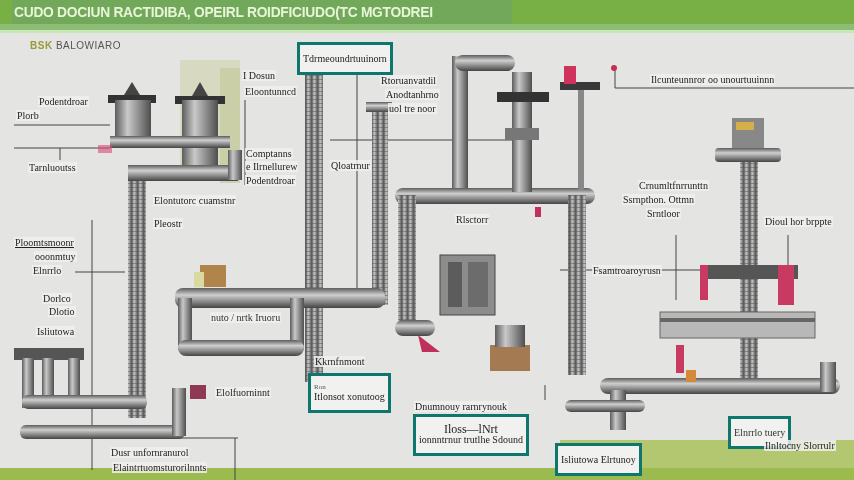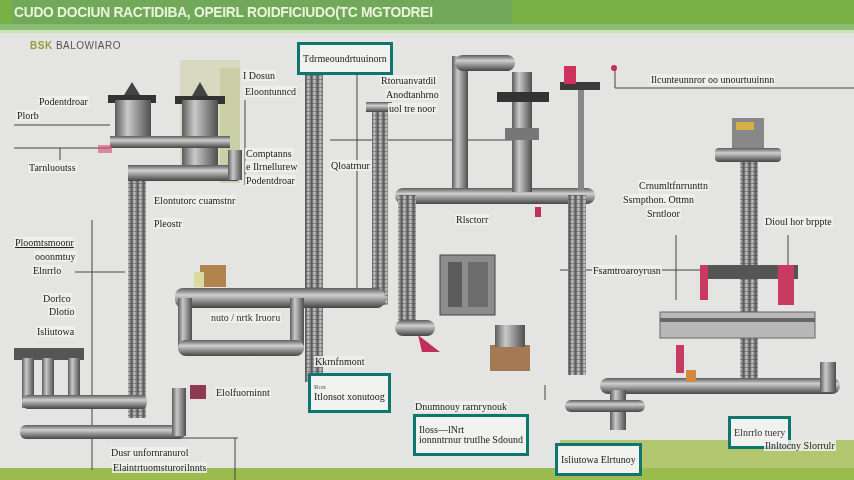--- a/index.html
+++ b/index.html
@@ -179,21 +179,21 @@
 <div class="lbl box" style="left:308px;top:373px;">
   <div class="small" style="font-size:7px;line-height:7px;color:#555;">Ron</div>
   <div>Itlonsot xonutoog</div>
 </div>
 <div class="lbl" style="left:215px;top:387px;">Elolfuorninnt</div>
 <div class="lbl" style="left:110px;top:447px;">Dusr unfornranurol</div>
 <div class="lbl" style="left:112px;top:462px;">Elaintrtuomsturorilnnts</div>
 <div class="lbl" style="left:455px;top:214px;">Rlsctorr</div>
 <div class="lbl" style="left:414px;top:401px;">Dnumnouy rarnrynouk</div>
 <div class="lbl box" style="left:413px;top:414px;">
-  <div class="small" style="font-size:10px;line-height:9px;">Iloss—lNrt</div>
+  <div class="small" style="font-size:12px;line-height:9px;text-align:center;">Iloss—lNrt</div>
   <div>ionnntrnur trutlhe Sdound</div>
 </div>
 <div class="lbl box" style="left:555px;top:443px;">Isliutowa Elrtunoy</div>
 <div class="lbl" style="left:592px;top:265px;">Fsamtroaroyrusn</div>
 <div class="lbl" style="left:650px;top:74px;">Ilcunteunnror oo unourtuuinnn</div>
 <div class="lbl center" style="left:638px;top:180px;">Crnumltfnrrunttn</div>
 <div class="lbl center" style="left:622px;top:194px;">Ssrnpthon. Ottmn</div>
 <div class="lbl center" style="left:646px;top:208px;">Srntloor</div>
 <div class="lbl" style="left:764px;top:216px;">Dioul hor brppte</div>
 <div class="lbl box small" style="left:728px;top:416px;">Elnrrlo tuery</div>

